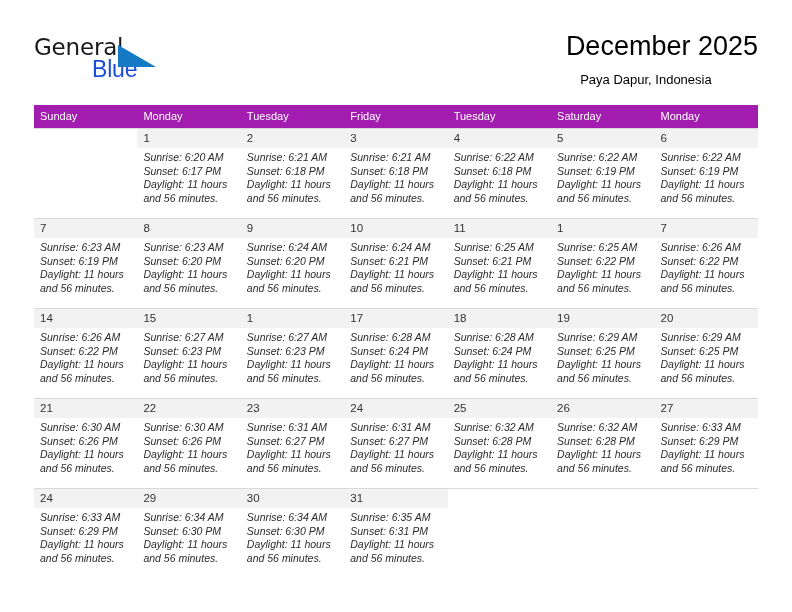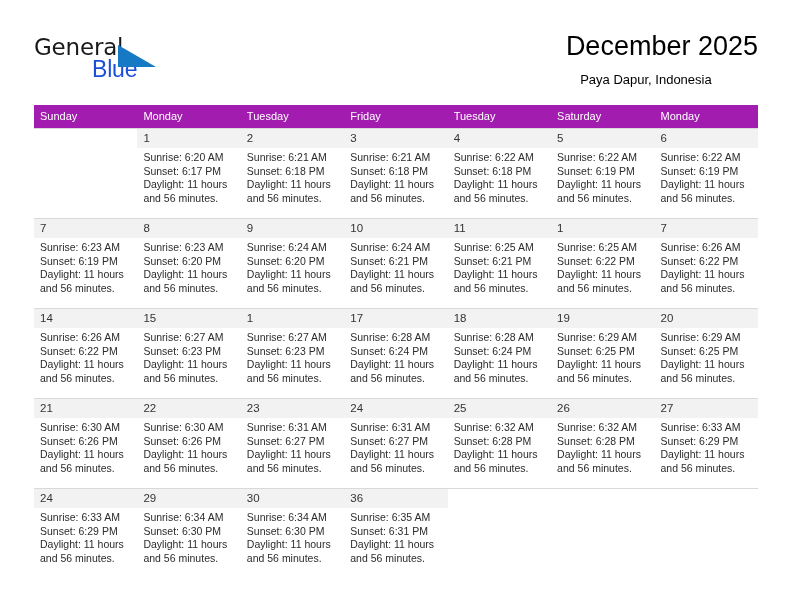--- a/index.html
+++ b/index.html
@@ -127,20 +127,21 @@
     min-height: 12px;
   }
   td.empty .daynum {
     background: transparent;
   }
   .info {
     padding: 3px 5px 0 6px;
     font-size: 10.5px;
     line-height: 13.6px;
     color: #2b2b2b;
+    font-style: italic;
   }
   .info div {
     white-space: nowrap;
   }
 </style>
 </head>
 <body>
 
 <div class="page">
 
@@ -452,21 +453,21 @@
           <td>
             <div class="daynum">30</div>
             <div class="info">
               <div>Sunrise: 6:34 AM</div>
               <div>Sunset: 6:30 PM</div>
               <div>Daylight: 11 hours</div>
               <div>and 56 minutes.</div>
             </div>
           </td>
           <td>
-            <div class="daynum">36</div>
+            <div class="daynum">31</div>
             <div class="info">
               <div>Sunrise: 6:35 AM</div>
               <div>Sunset: 6:31 PM</div>
               <div>Daylight: 11 hours</div>
               <div>and 56 minutes.</div>
             </div>
           </td>
           <td class="empty">
             <div class="daynum"></div>
           </td>

